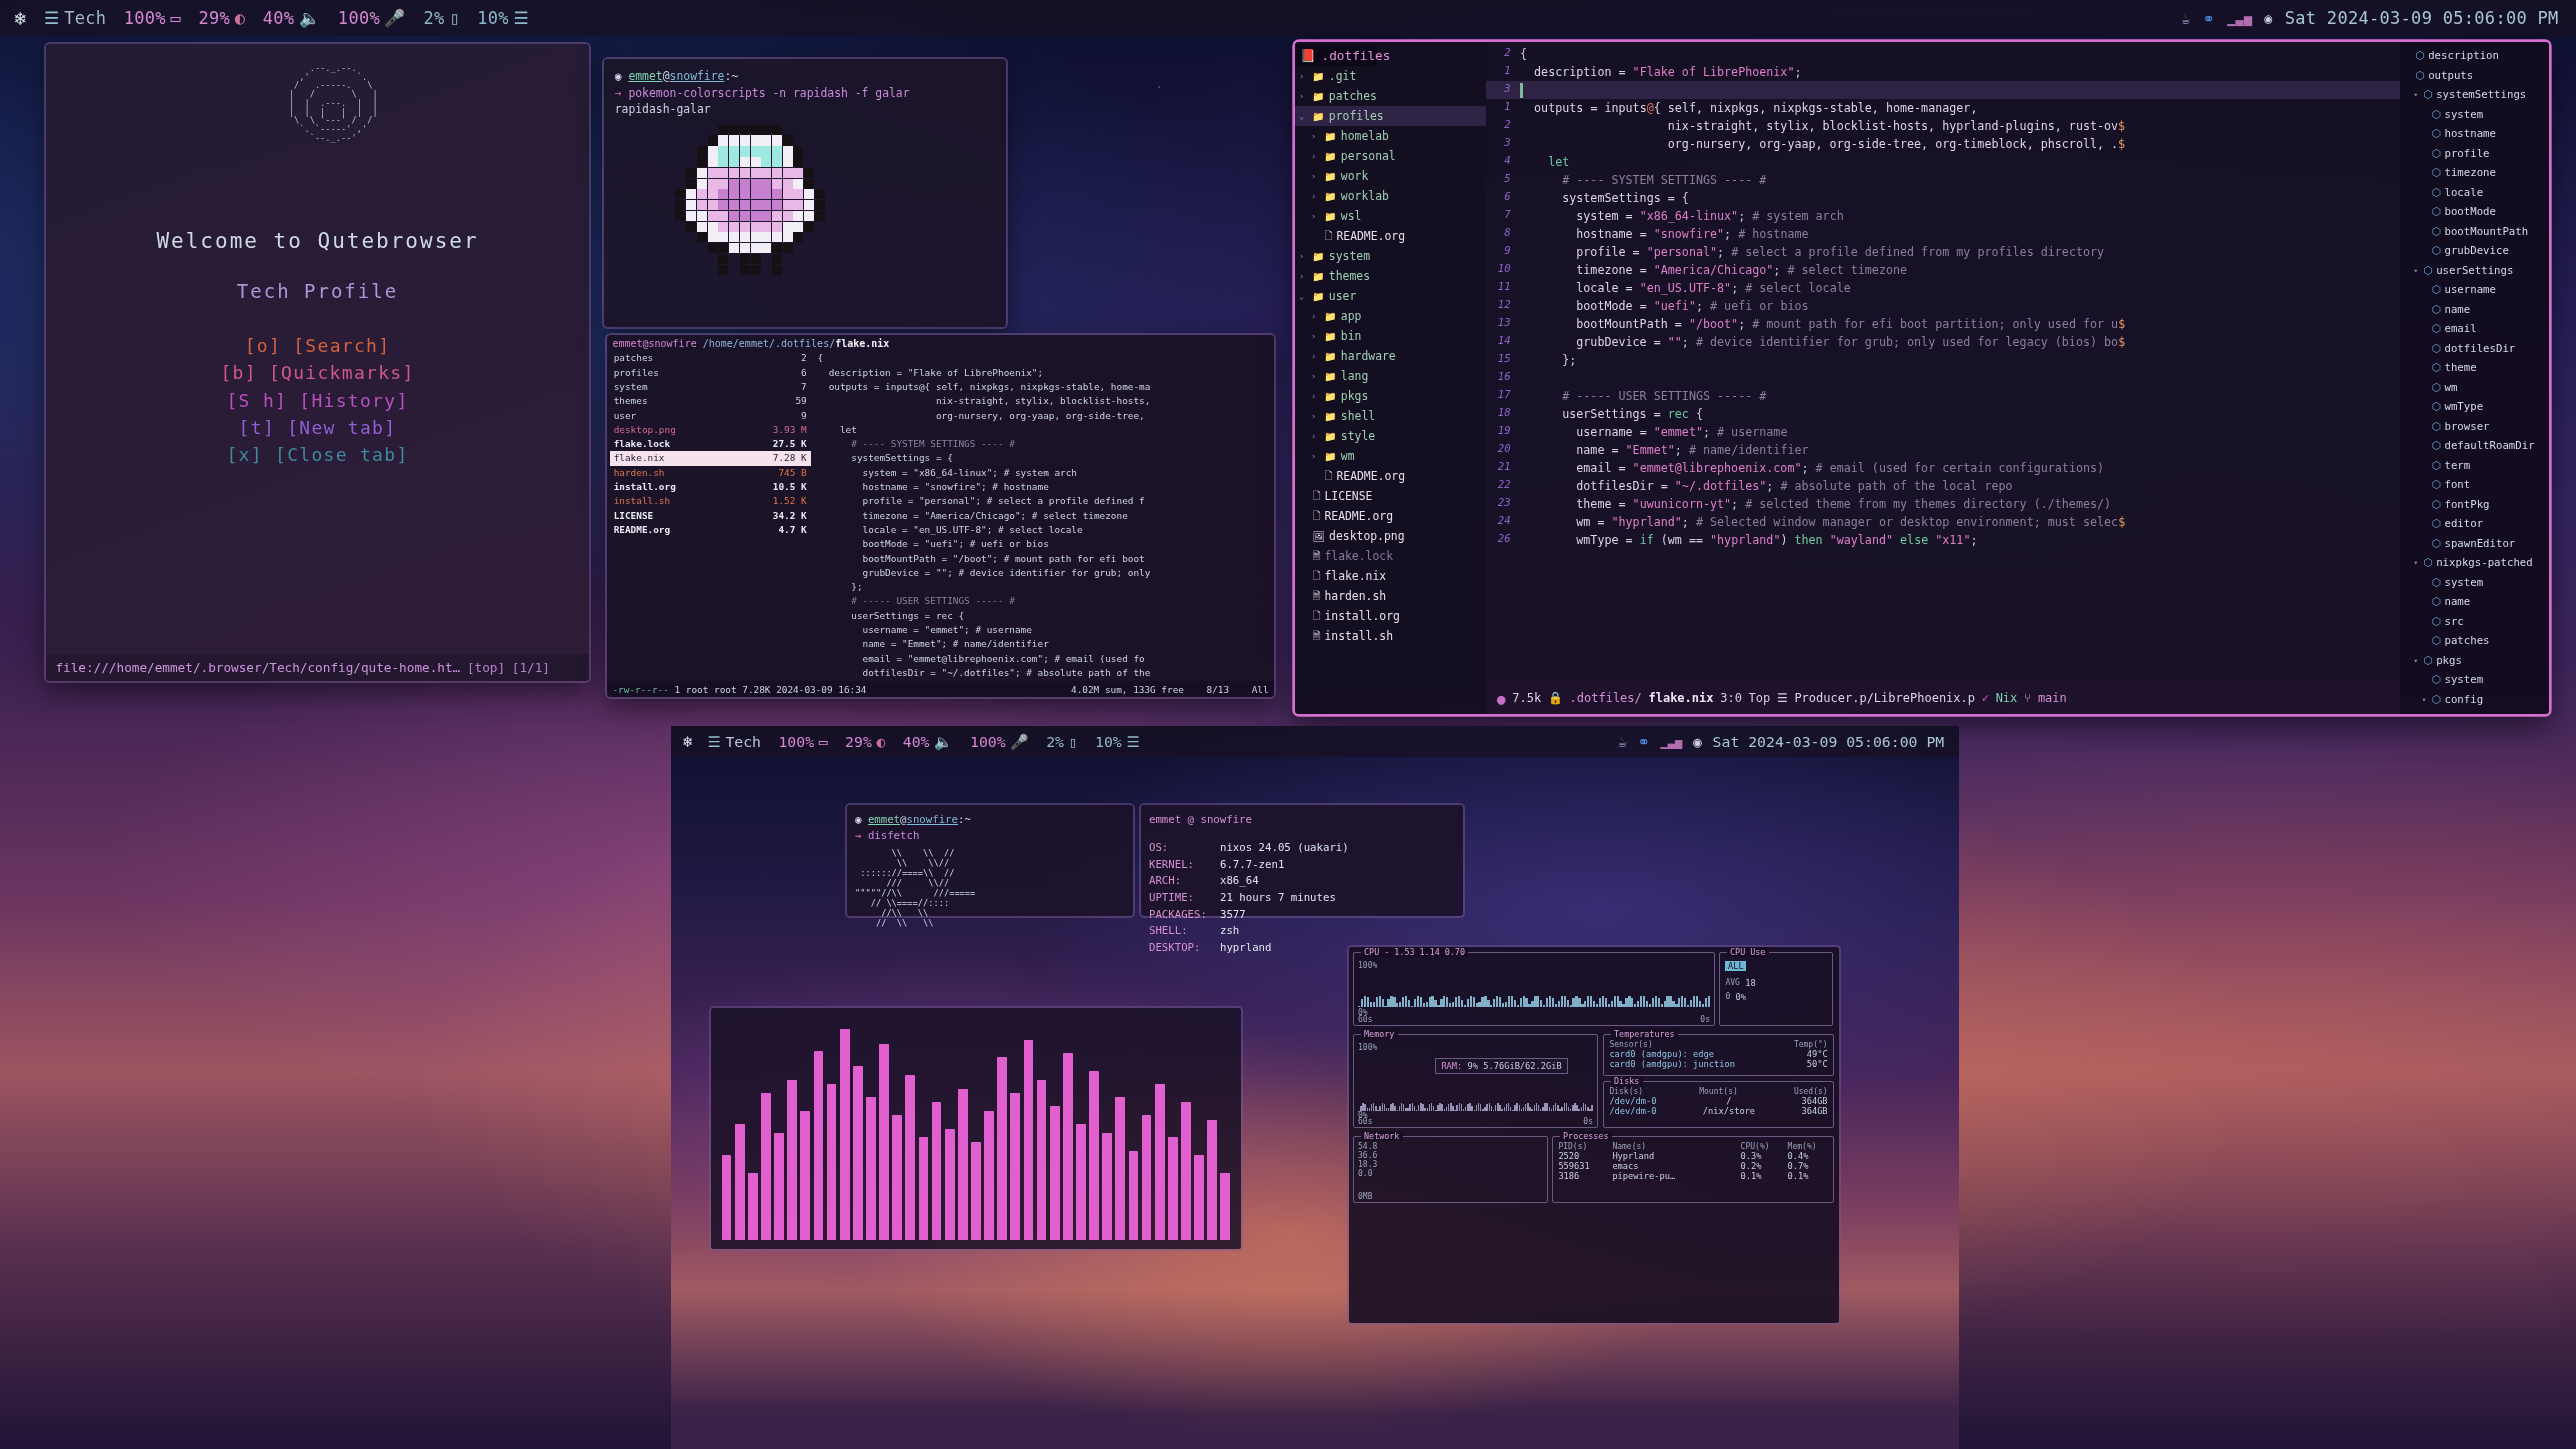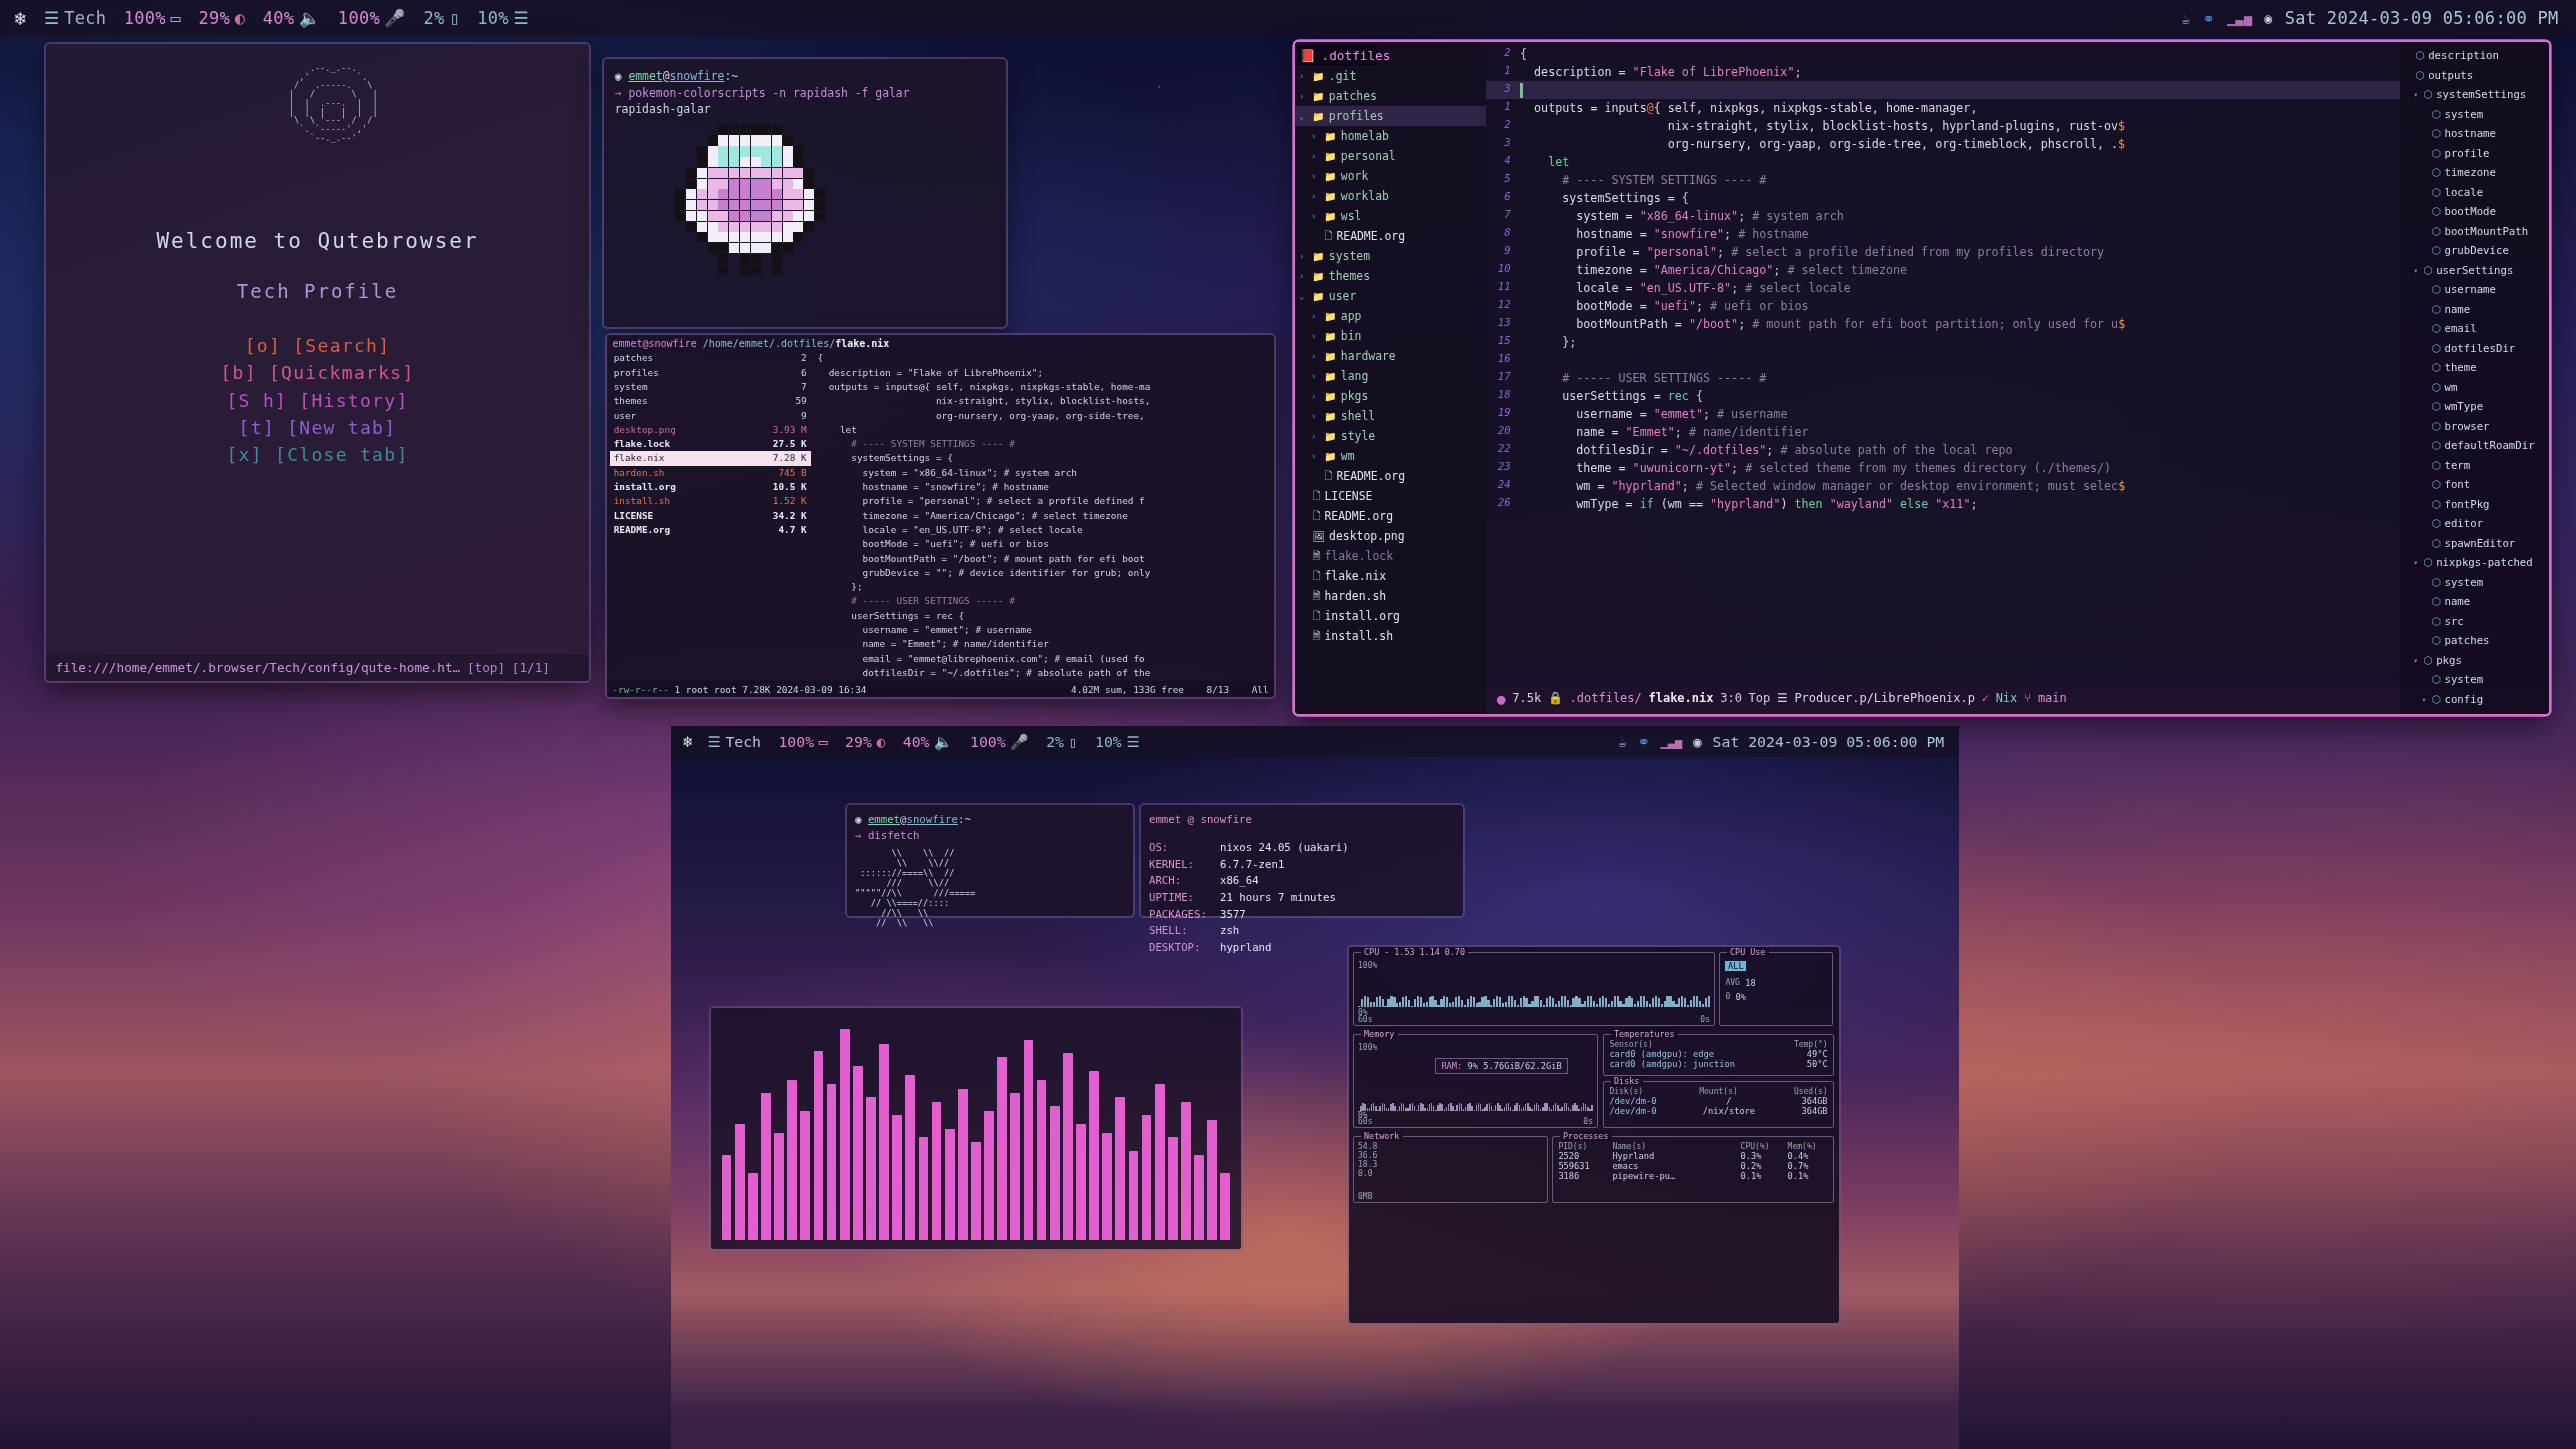--- a/index.html
+++ b/index.html
@@ -678,26 +678,28 @@
       <div class="eline"><span class="eln">4</span><span><span class="etx">    </span><span class="k-kw">let</span></span></div>
       <div class="eline"><span class="eln">5</span><span><span class="k-cmt">      # ---- SYSTEM SETTINGS ---- #</span></span></div>
       <div class="eline"><span class="eln">6</span><span><span class="etx">      systemSettings </span><span class="k-op">= </span><span class="k-pun">{</span></span></div>
       <div class="eline"><span class="eln">7</span><span><span class="etx">        system </span><span class="k-op">= </span><span class="k-str">"x86_64-linux"</span><span class="k-pun">; </span><span class="k-cmt"># system arch</span></span></div>
       <div class="eline"><span class="eln">8</span><span><span class="etx">        hostname </span><span class="k-op">= </span><span class="k-str">"snowfire"</span><span class="k-pun">; </span><span class="k-cmt"># hostname</span></span></div>
       <div class="eline"><span class="eln">9</span><span><span class="etx">        profile </span><span class="k-op">= </span><span class="k-str">"personal"</span><span class="k-pun">; </span><span class="k-cmt"># select a profile defined from my profiles directory</span></span></div>
       <div class="eline"><span class="eln">10</span><span><span class="etx">        timezone </span><span class="k-op">= </span><span class="k-str">"America/Chicago"</span><span class="k-pun">; </span><span class="k-cmt"># select timezone</span></span></div>
       <div class="eline"><span class="eln">11</span><span><span class="etx">        locale </span><span class="k-op">= </span><span class="k-str">"en_US.UTF-8"</span><span class="k-pun">; </span><span class="k-cmt"># select locale</span></span></div>
       <div class="eline"><span class="eln">12</span><span><span class="etx">        bootMode </span><span class="k-op">= </span><span class="k-str">"uefi"</span><span class="k-pun">; </span><span class="k-cmt"># uefi or bios</span></span></div>
       <div class="eline"><span class="eln">13</span><span><span class="etx">        bootMountPath </span><span class="k-op">= </span><span class="k-str">"/boot"</span><span class="k-pun">; </span><span class="k-cmt"># mount path for efi boot partition; only used for u</span><span class="ovf">$</span></span></div>
+      <div class="eline"><span class="eln">14</span><span><span class="etx">        grubDevice </span><span class="k-op">= </span><span class="k-str">""</span><span class="k-pun">; </span><span class="k-cmt"># device identifier for grub; only used for legacy (bios) bo</span><span class="ovf">$</span></span></div>
       <div class="eline"><span class="eln">15</span><span><span class="k-pun">      };</span></span></div>
       <div class="eline"><span class="eln">16</span><span></span></div>
       <div class="eline"><span class="eln">17</span><span><span class="k-cmt">      # ----- USER SETTINGS ----- #</span></span></div>
       <div class="eline"><span class="eln">18</span><span><span class="etx">      userSettings </span><span class="k-op">= </span><span class="k-kw">rec </span><span class="k-pun">{</span></span></div>
       <div class="eline"><span class="eln">19</span><span><span class="etx">        username </span><span class="k-op">= </span><span class="k-str">"emmet"</span><span class="k-pun">; </span><span class="k-cmt"># username</span></span></div>
       <div class="eline"><span class="eln">20</span><span><span class="etx">        name </span><span class="k-op">= </span><span class="k-str">"Emmet"</span><span class="k-pun">; </span><span class="k-cmt"># name/identifier</span></span></div>
+      <div class="eline"><span class="eln">21</span><span><span class="etx">        email </span><span class="k-op">= </span><span class="k-str">"emmet@librephoenix.com"</span><span class="k-pun">; </span><span class="k-cmt"># email (used for certain configurations)</span></span></div>
       <div class="eline"><span class="eln">22</span><span><span class="etx">        dotfilesDir </span><span class="k-op">= </span><span class="k-str">"~/.dotfiles"</span><span class="k-pun">; </span><span class="k-cmt"># absolute path of the local repo</span></span></div>
       <div class="eline"><span class="eln">23</span><span><span class="etx">        theme </span><span class="k-op">= </span><span class="k-str">"uwunicorn-yt"</span><span class="k-pun">; </span><span class="k-cmt"># selcted theme from my themes directory (./themes/)</span></span></div>
       <div class="eline"><span class="eln">24</span><span><span class="etx">        wm </span><span class="k-op">= </span><span class="k-str">"hyprland"</span><span class="k-pun">; </span><span class="k-cmt"># Selected window manager or desktop environment; must selec</span><span class="ovf">$</span></span></div>
       <div class="eline"><span class="eln">26</span><span><span class="etx">        wmType </span><span class="k-op">= </span><span class="k-kw">if </span><span class="etx">(wm </span><span class="k-op">== </span><span class="k-str">"hyprland"</span><span class="etx">) </span><span class="k-kw">then </span><span class="k-str">"wayland" </span><span class="k-kw">else </span><span class="k-str">"x11"</span><span class="k-pun">;</span></span></div>
     </div>
 
   <div class="eimenu" id="eimenu">
       <div class="im" style="padding-left: 2.7px;">
         <span class="tri"></span>
         <span class="hex">⬡</span>

